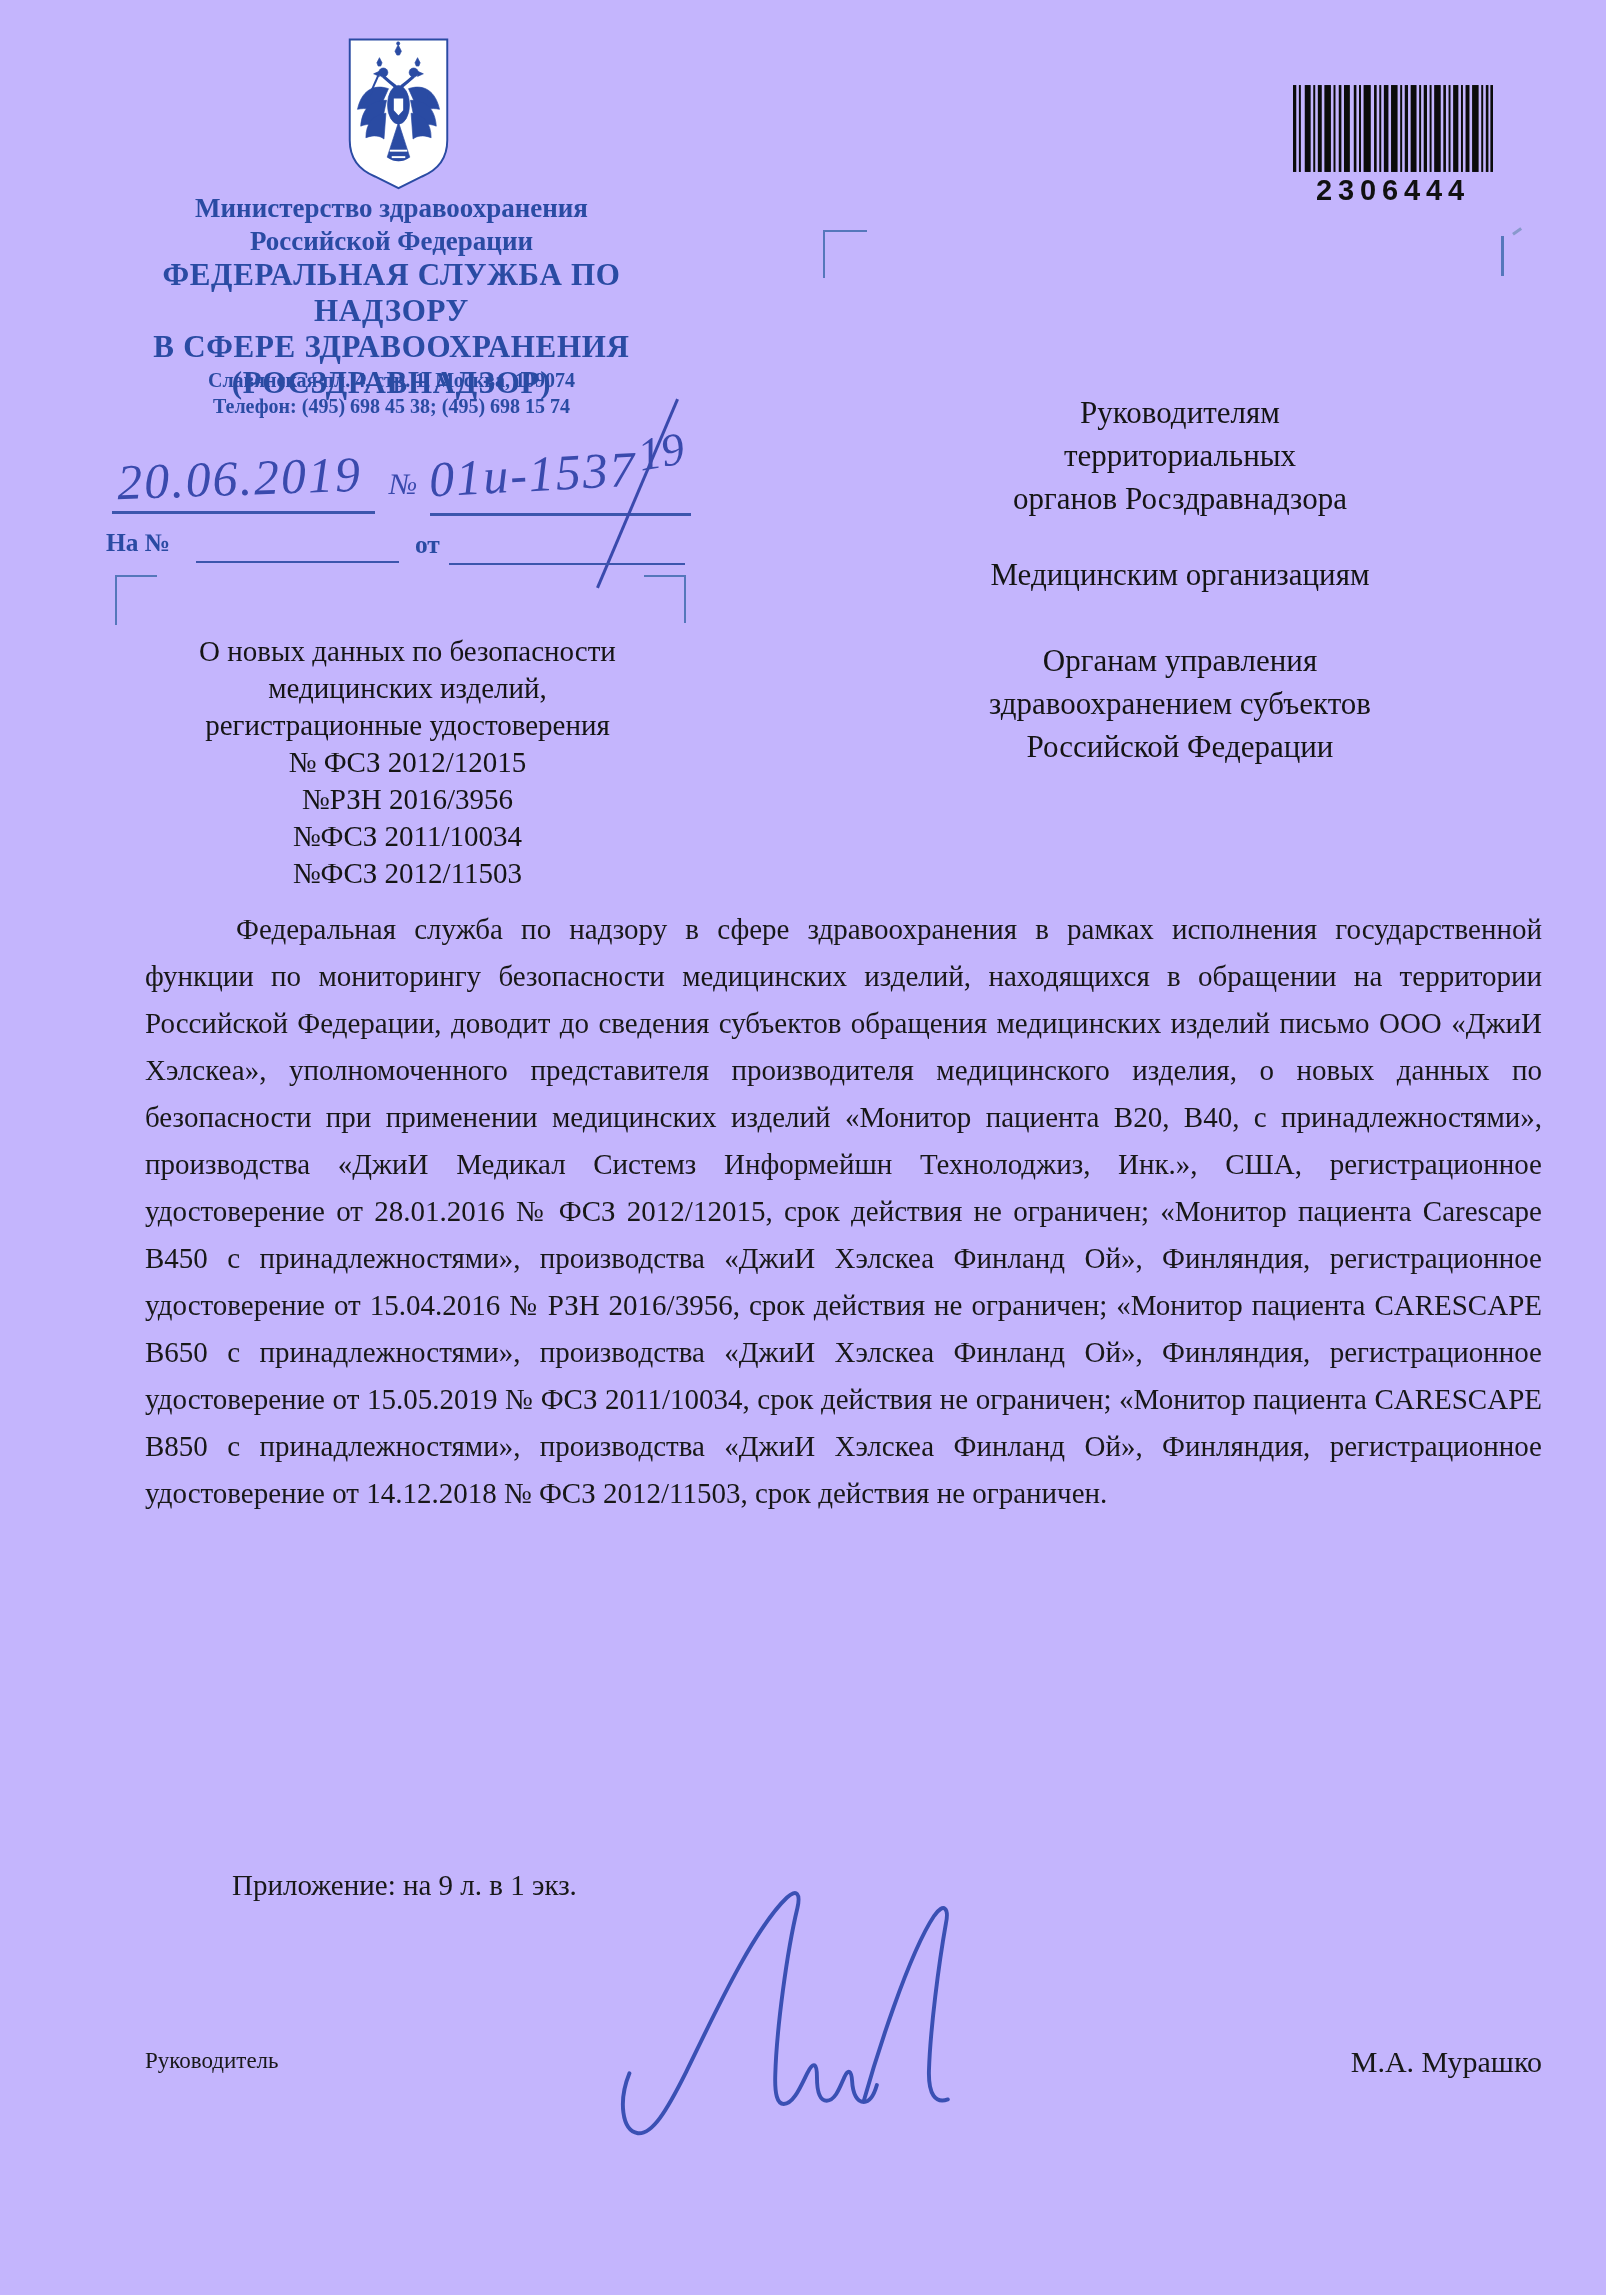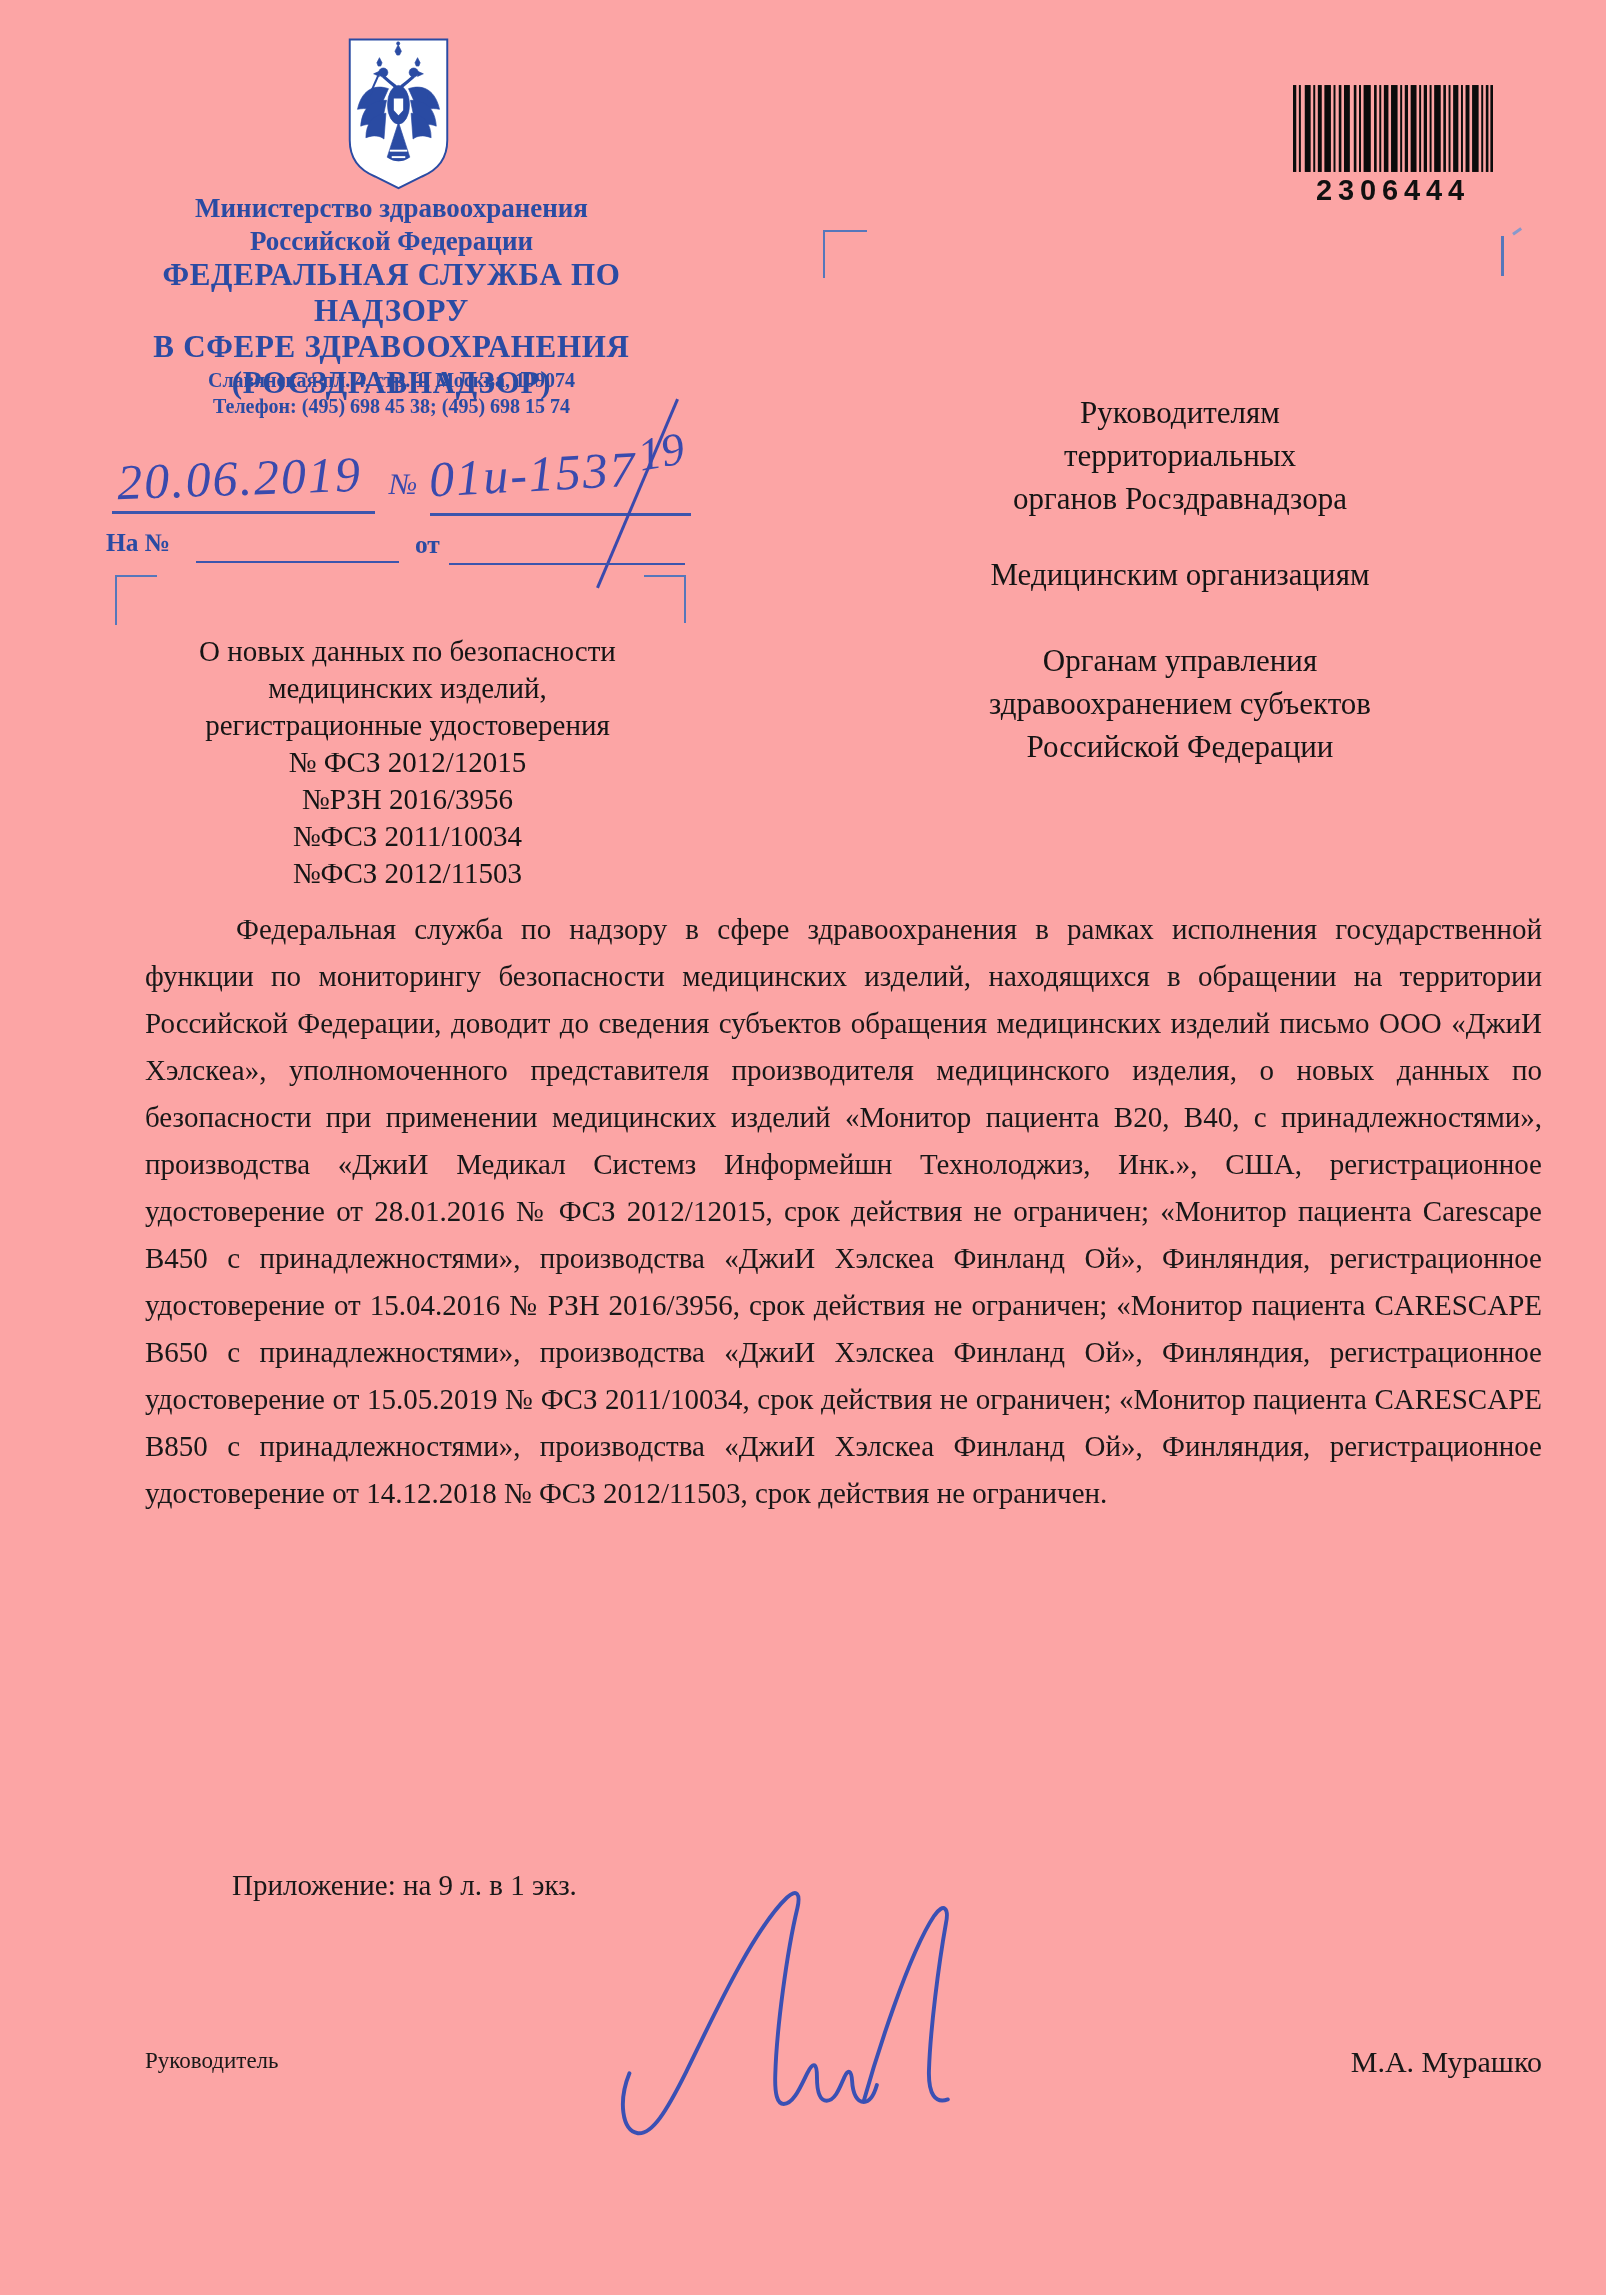--- a/index.html
+++ b/index.html
@@ -1,19 +1,19 @@
 <!DOCTYPE html>
 <html style="font-size:10.4px"><head>
 <meta charset="utf-8">
 <style>
   html,body{margin:0;padding:0;background:#e8e8e8;}
   .page{
     position:relative;
     width:1607px;height:2295px;
-    background:#fca5a5;
+    background:#c4b5fd;
     font-family:"Liberation Serif","DejaVu Serif",serif;
     color:#181818;
     overflow:hidden;
   }
   .abs{position:absolute;}
   .center{text-align:center;}
   .preline{white-space:pre-line;}
   
   .lh{color:#2a4ba3;}
   .ministry{left:98px;top:192px;width:587px;font-size:27px;font-weight:bold;line-height:33px;}

